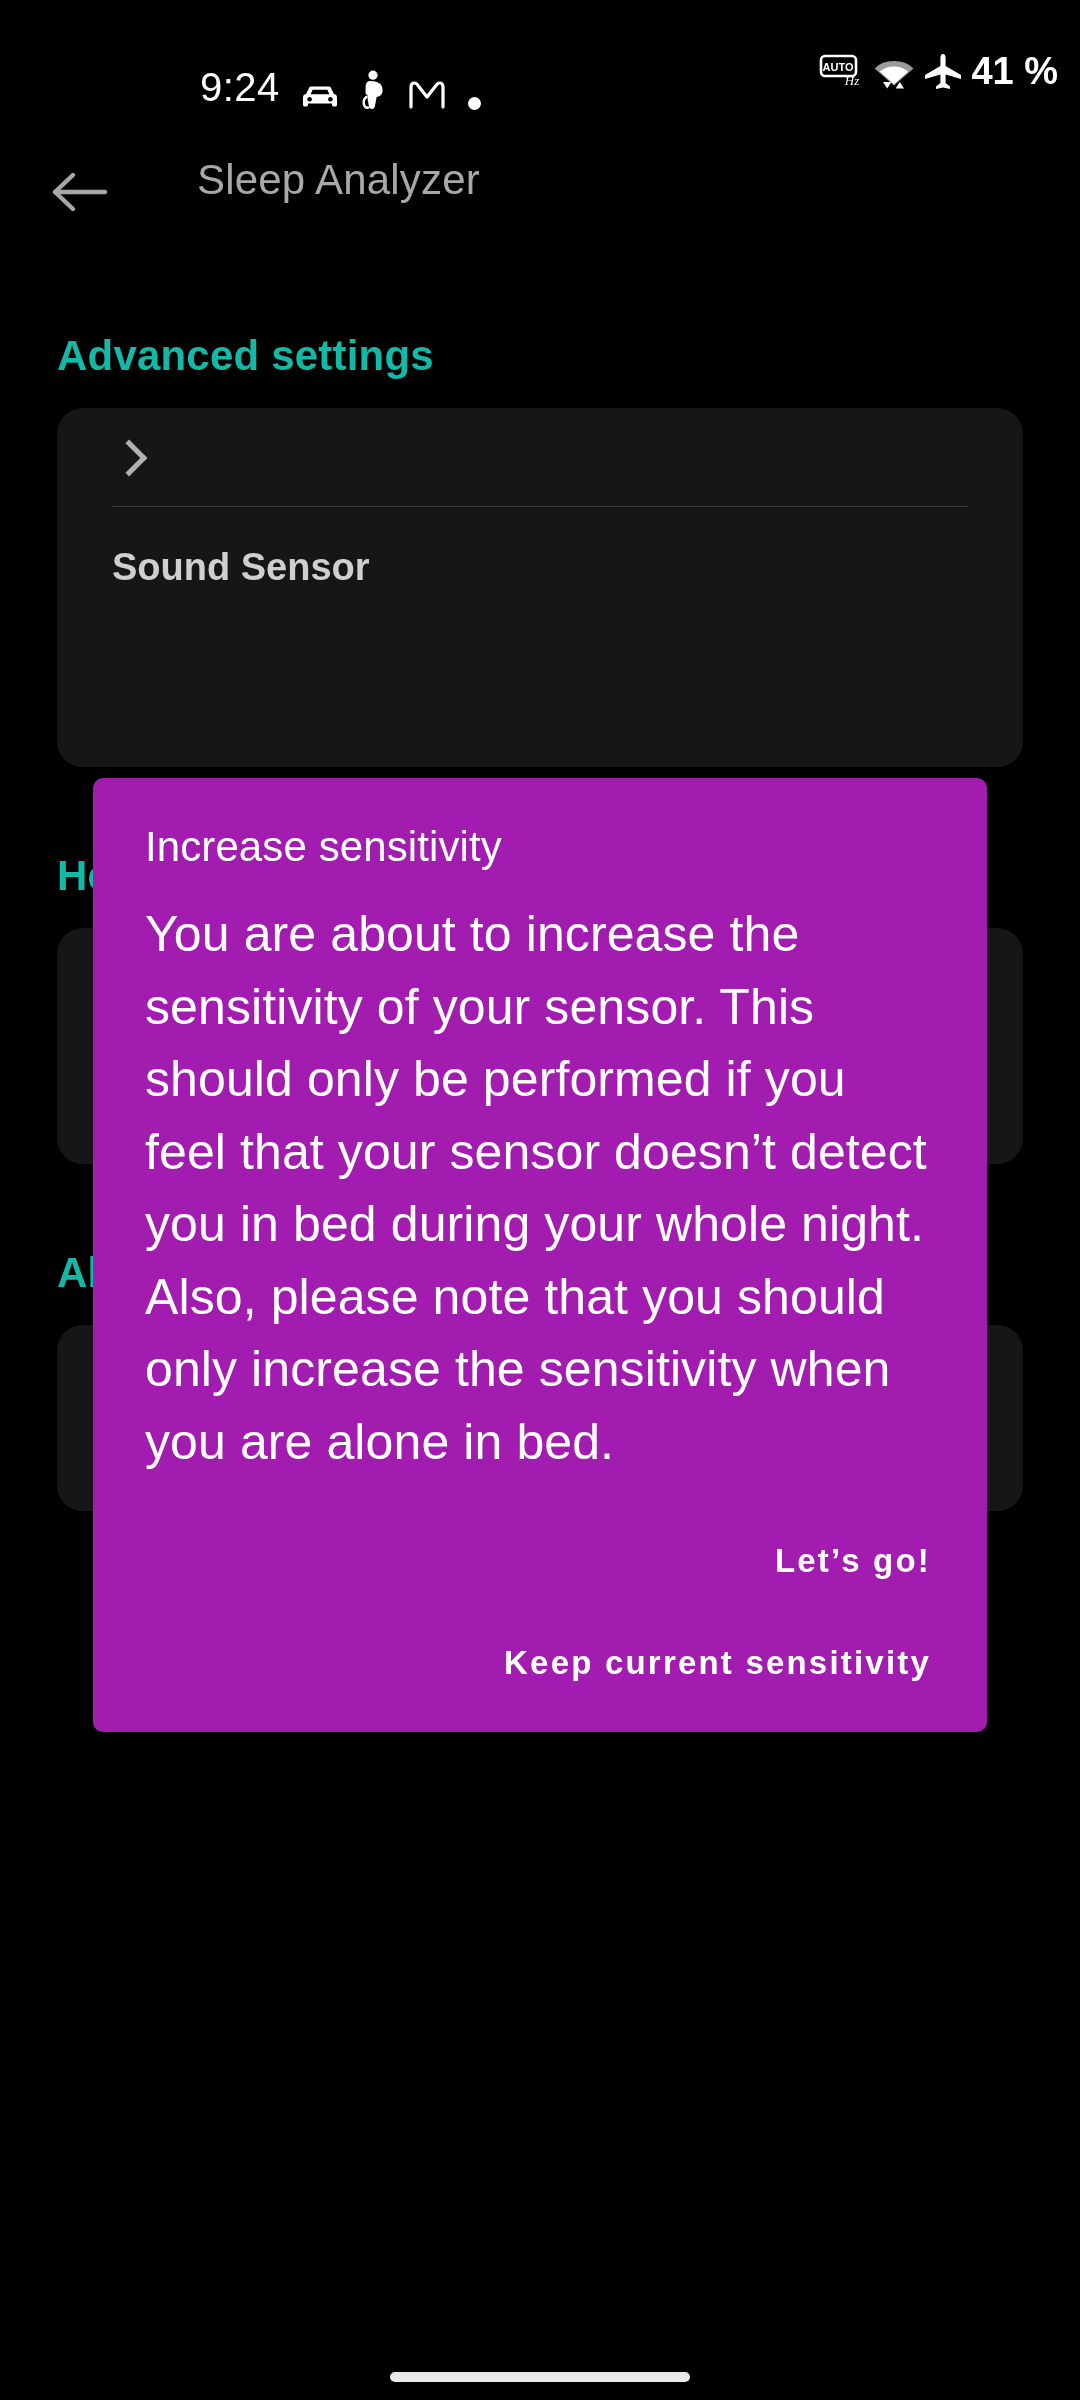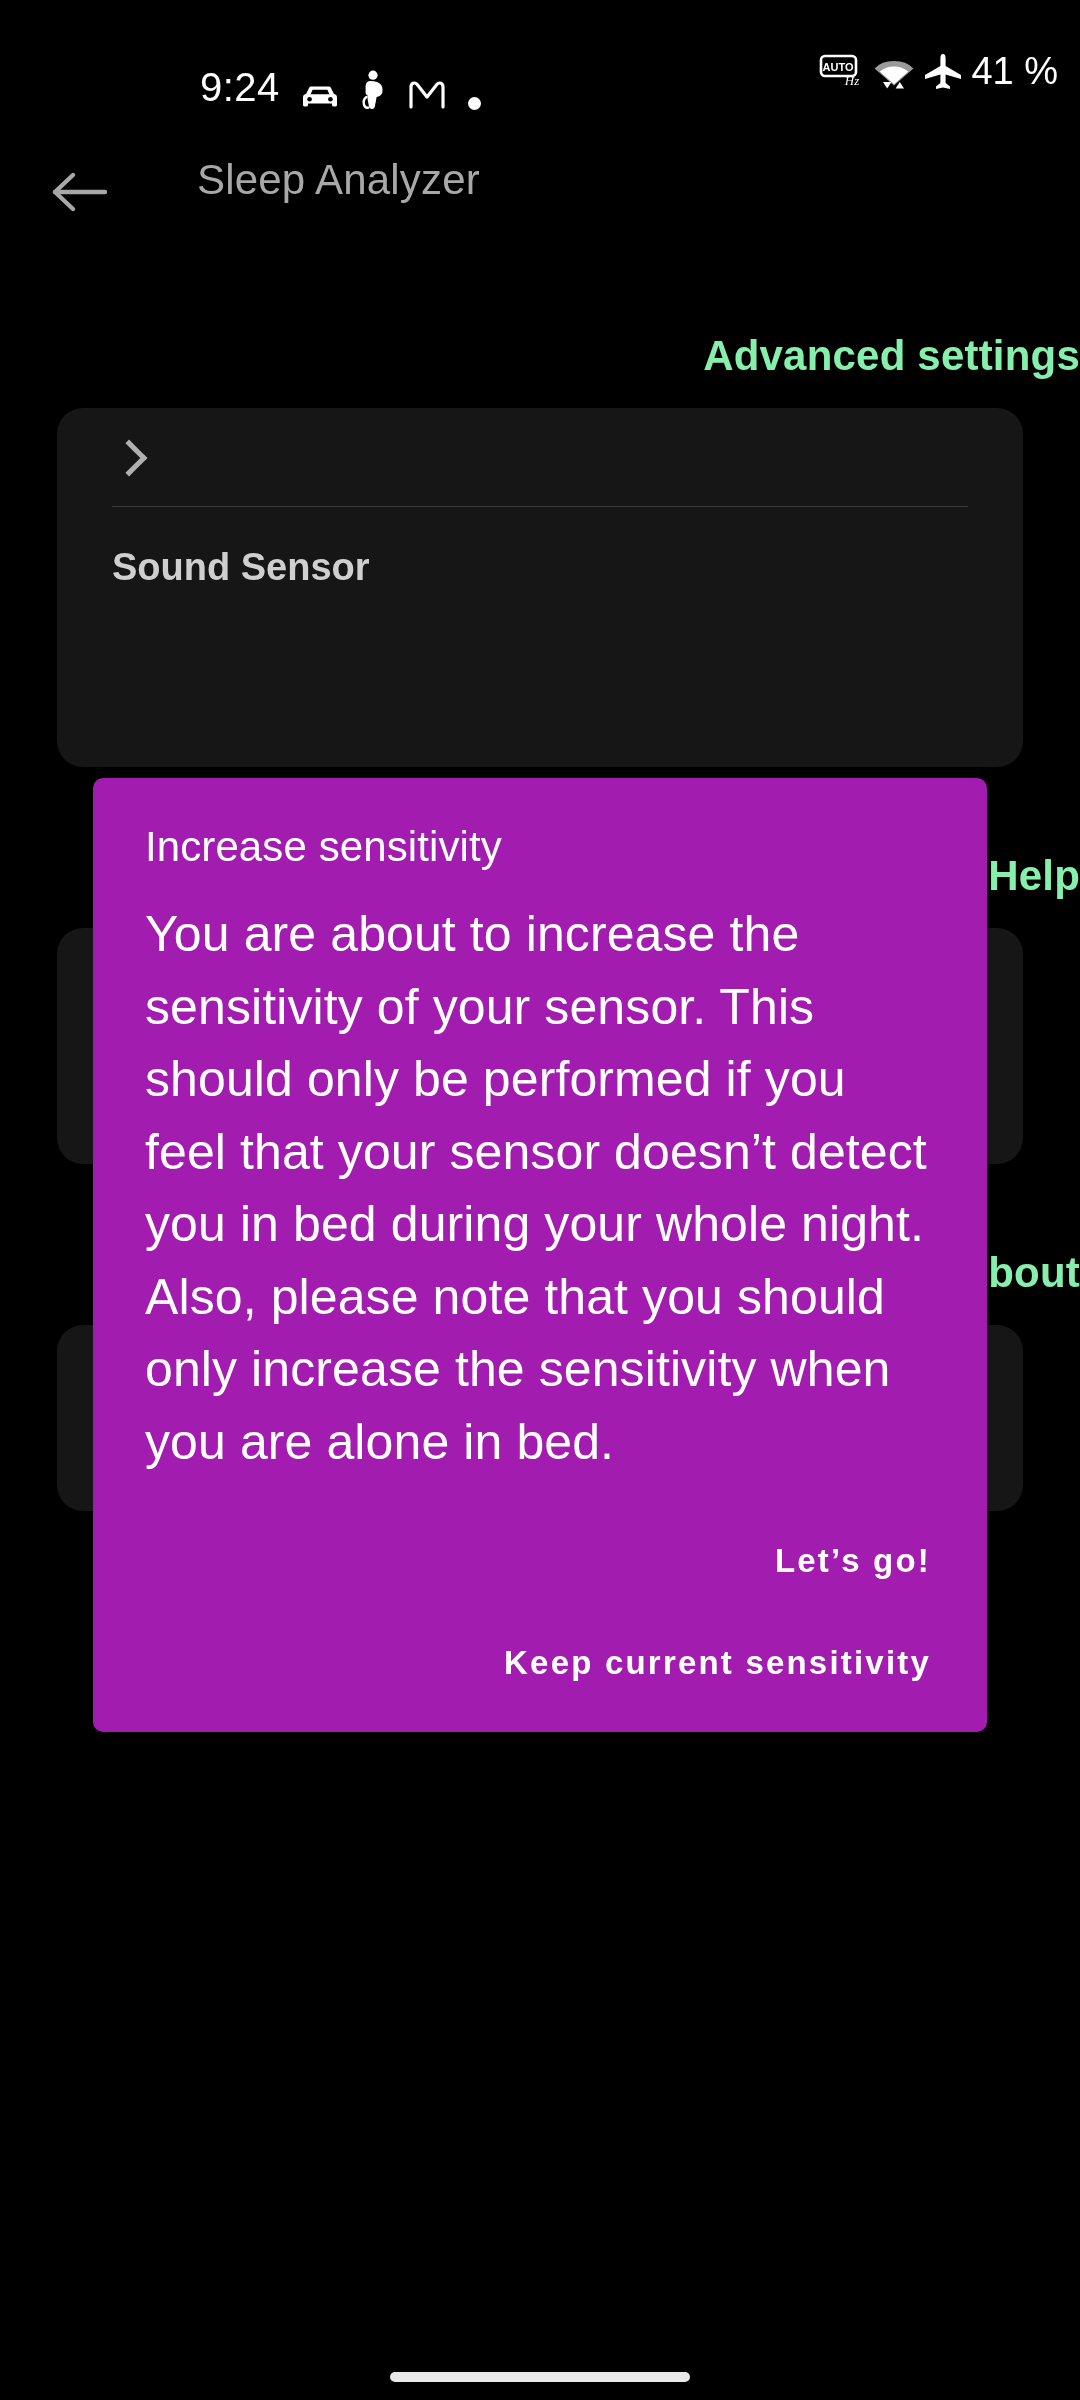--- a/index.html
+++ b/index.html
@@ -18,40 +18,40 @@
   }
   .sb-left {
     position:absolute; left:200px; top:0; height:110px;
     display:flex; align-items:flex-end; gap:22px;
   }
   .sb-clock { color:#fff; font-size:40px; font-weight:400; letter-spacing:.5px; }
   .sb-right {
     position:absolute; right:22px; top:16px; height:110px;
     display:flex; align-items:center; gap:8px;
   }
-  .sb-batt { color:#fff; font-size:38px; font-weight:400; }
+  .sb-batt { color:#fff; font-size:38px; font-weight:700; }
   .icon-w { display:inline-flex; align-items:center; justify-content:center; }
   .dot-icon { width:13px; height:13px; border-radius:50%; background:#fff; display:inline-block; }
 
   
   .appbar { position:absolute; top:142px; left:0; width:1080px; height:105px; }
   .back-btn {
     position:absolute; left:40px; top:12px; width:80px; height:80px;
     display:flex; align-items:center; justify-content:center;
   }
   .appbar-title {
     position:absolute; left:197px; top:14px;
     font-size:42px; color:#a8a8a8; font-weight:400; letter-spacing:.2px;
   }
 
   
   .content { position:absolute; top:247px; left:0; width:1080px; }
   .section-head {
-    color:#86efac; font-size:42px; font-weight:700;
-    margin:85px 0 28px 57px; letter-spacing:.2px;text-align:right;
+    color:#14b8a6; font-size:42px; font-weight:700;
+    margin:85px 0 28px 57px; letter-spacing:.2px;
   }
   .card {
     margin:0 57px; background:#161616; border-radius:26px;
     padding:0 0; overflow:hidden;
   }
   .row {
     position:relative; display:flex; align-items:center;
     padding:34px 55px 34px 55px; min-height:96px;
   }
   .row-txt { flex:1; padding-right:26px; }

